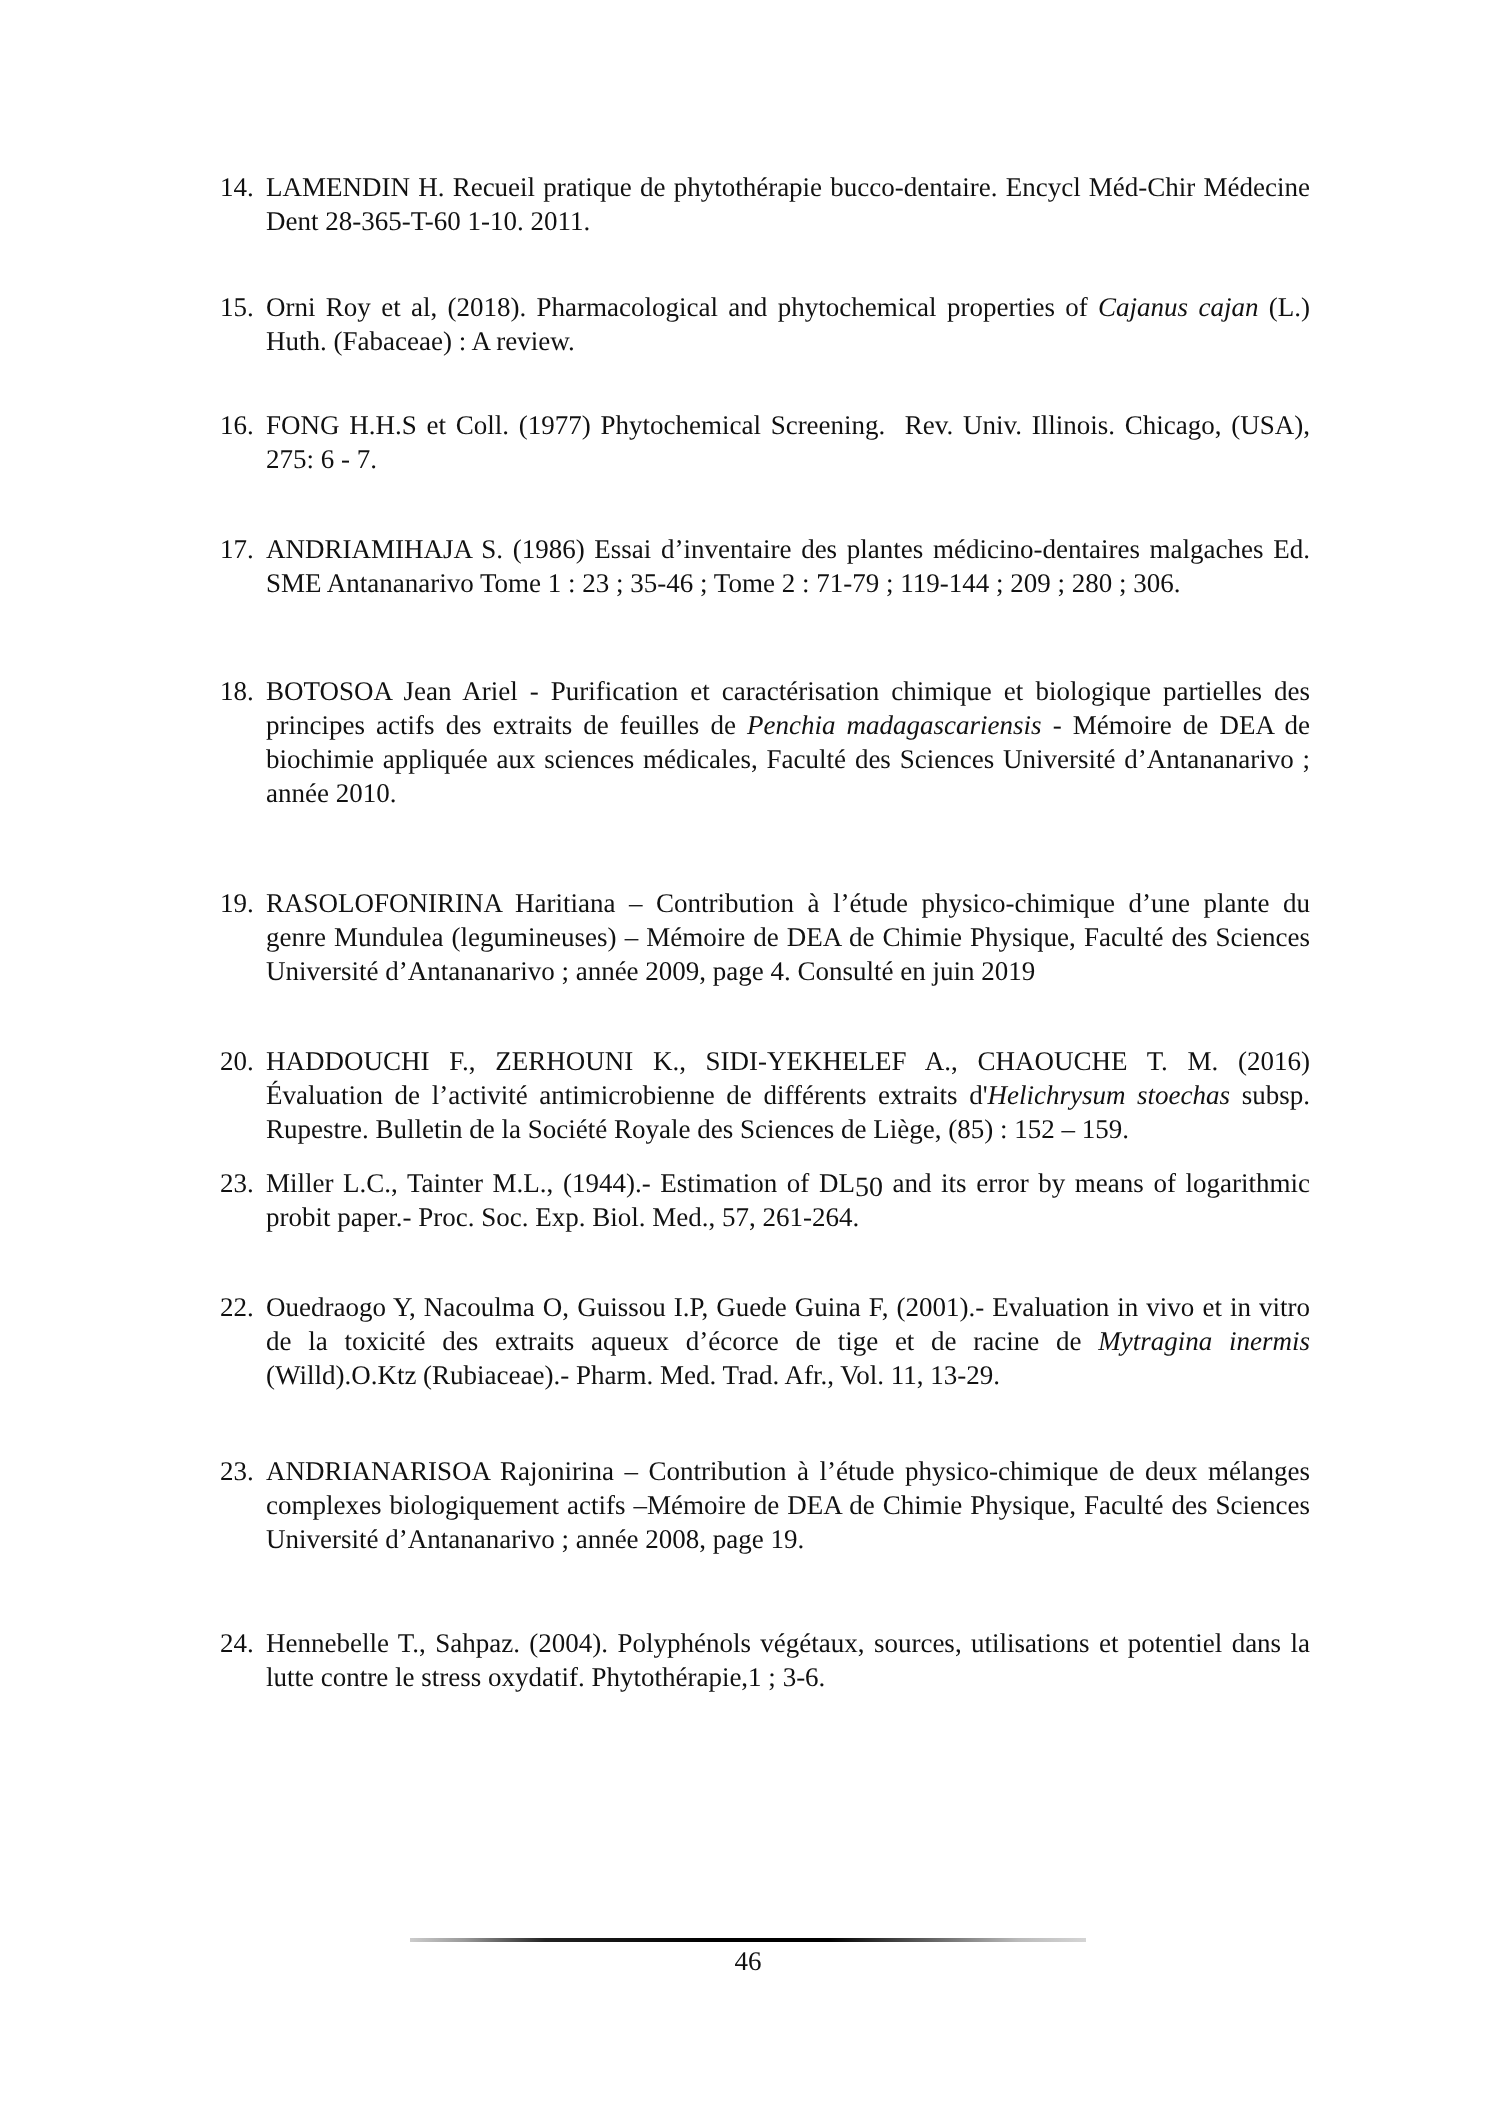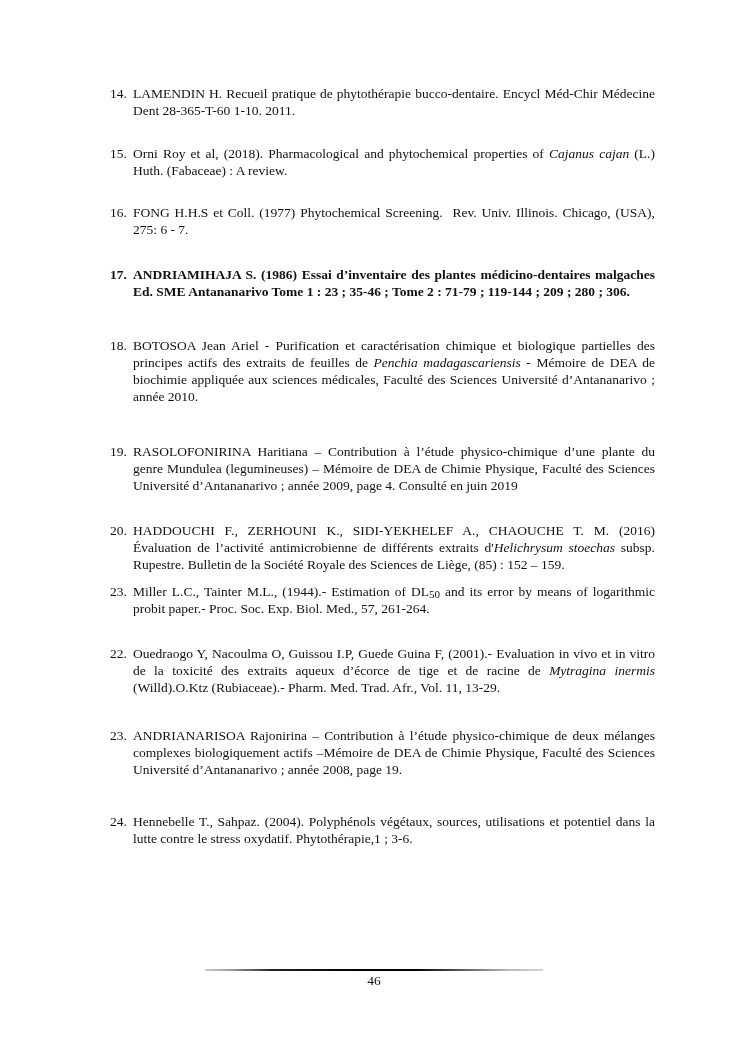--- a/index.html
+++ b/index.html
@@ -41,29 +41,29 @@
     text-align: justify;
     text-align-last: left;
   }
   .ref-num {
     position: absolute;
     left: 0;
     top: 0;
   }
   .ref em { font-style: italic; }
   .ref sub {
-    font-size: 11px;
+    font-size: 14px;
     vertical-align: -2px;
     line-height: 0;
   }
   
   .ref:nth-child(1)  { margin-bottom: 26px; }
   .ref:nth-child(2)  { margin-bottom: 25px; }
   .ref:nth-child(3)  { margin-bottom: 28px; }
-  .ref:nth-child(4)  { margin-bottom: 37px; font-weight: bold; }
+  .ref:nth-child(4)  { margin-bottom: 37px; }
   .ref:nth-child(5)  { margin-bottom: 38px; }
   .ref:nth-child(6)  { margin-bottom: 28px; }
   .ref:nth-child(7)  { margin-bottom: 10px; }
   .ref:nth-child(8)  { margin-bottom: 28px; }
   .ref:nth-child(9)  { margin-bottom: 31px; }
   .ref:nth-child(10) { margin-bottom: 35px; }
   .footer-rule {
     position: absolute;
     top: 969px;
     left: 205px;

